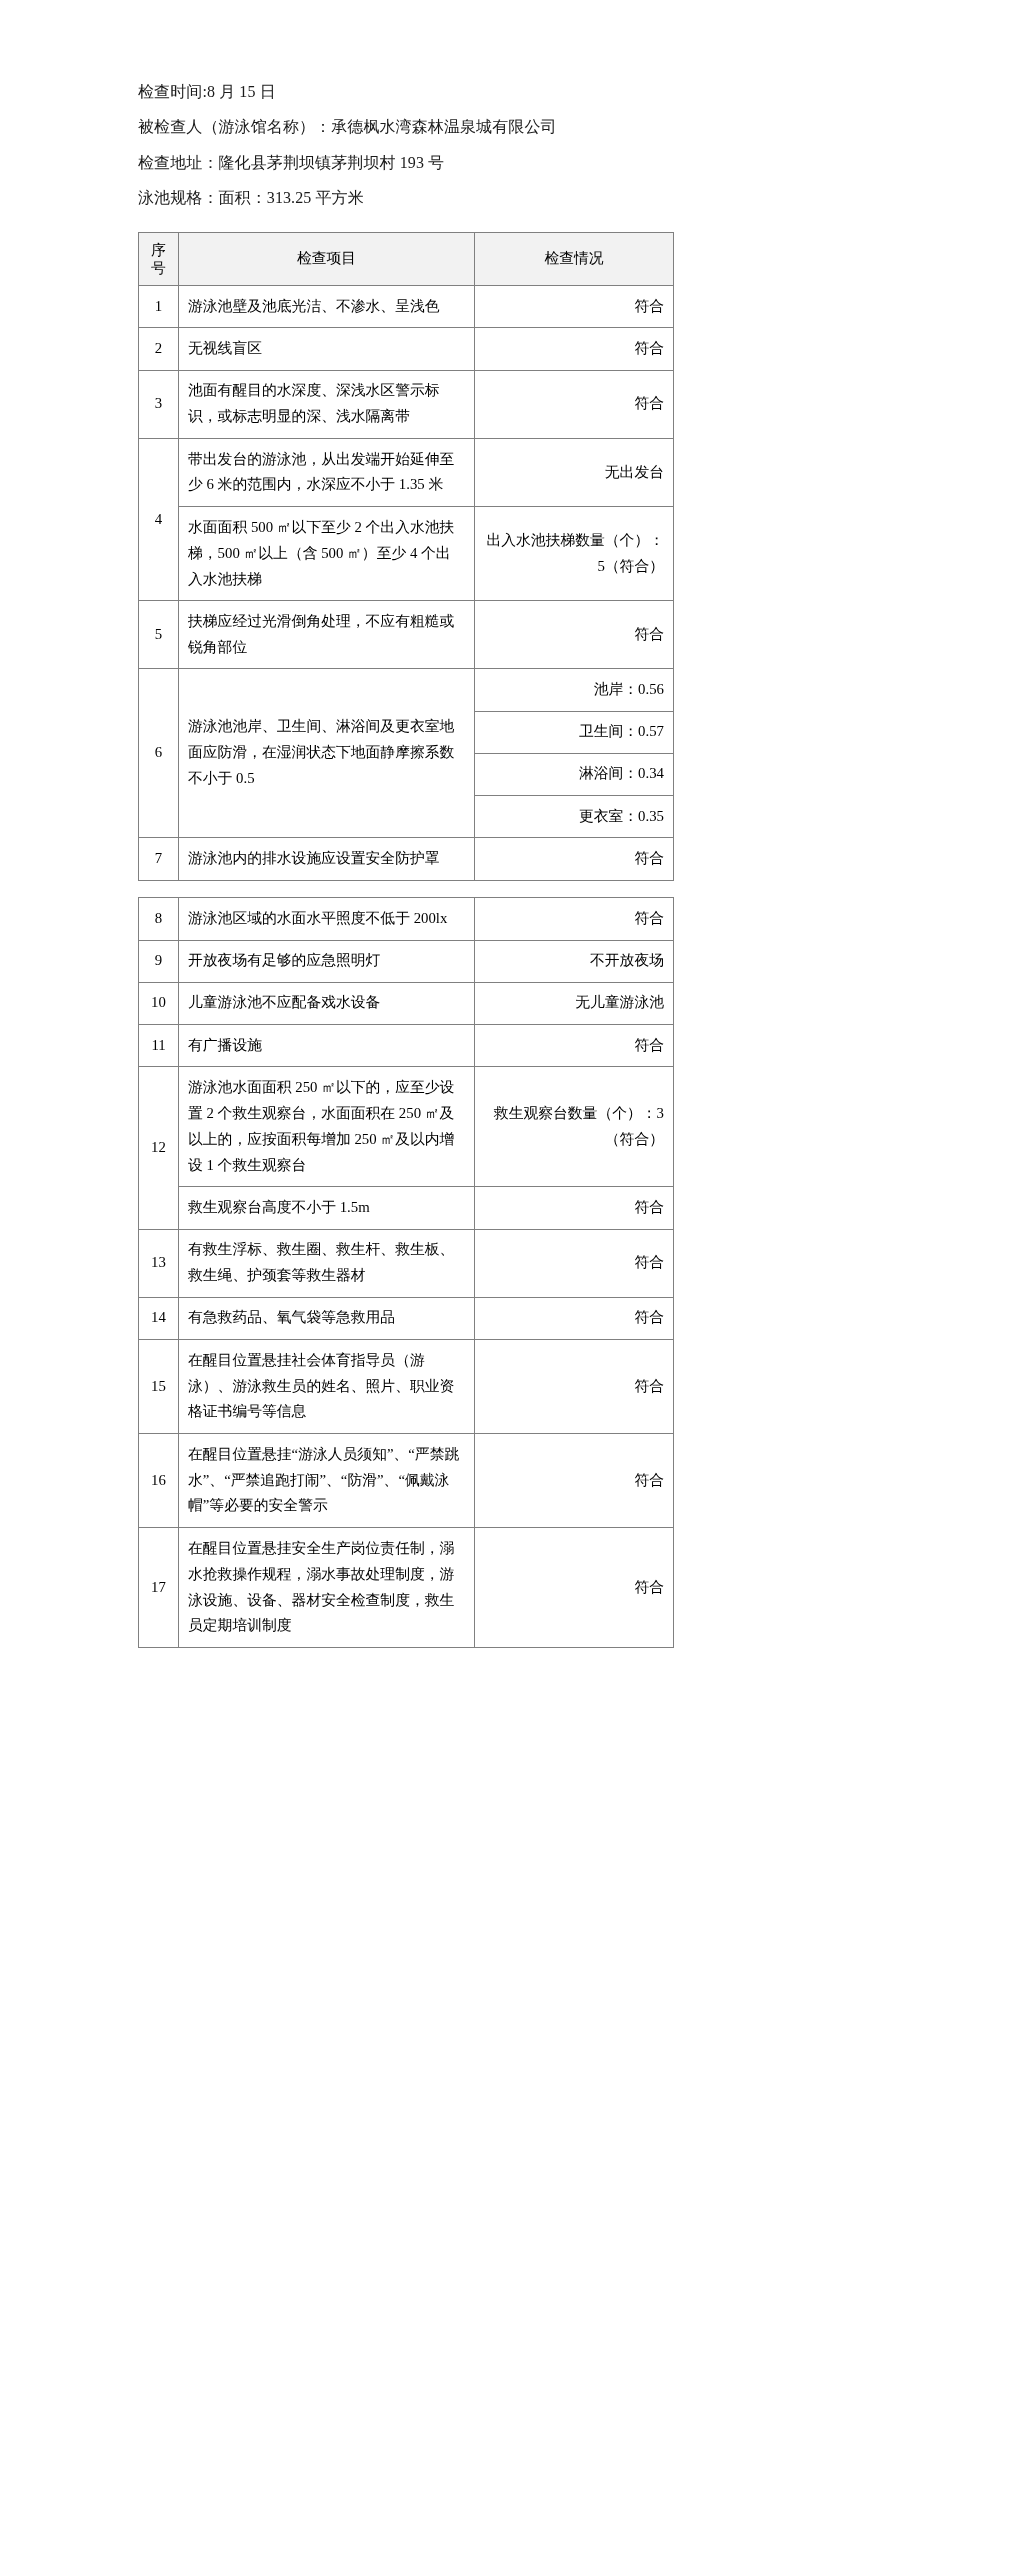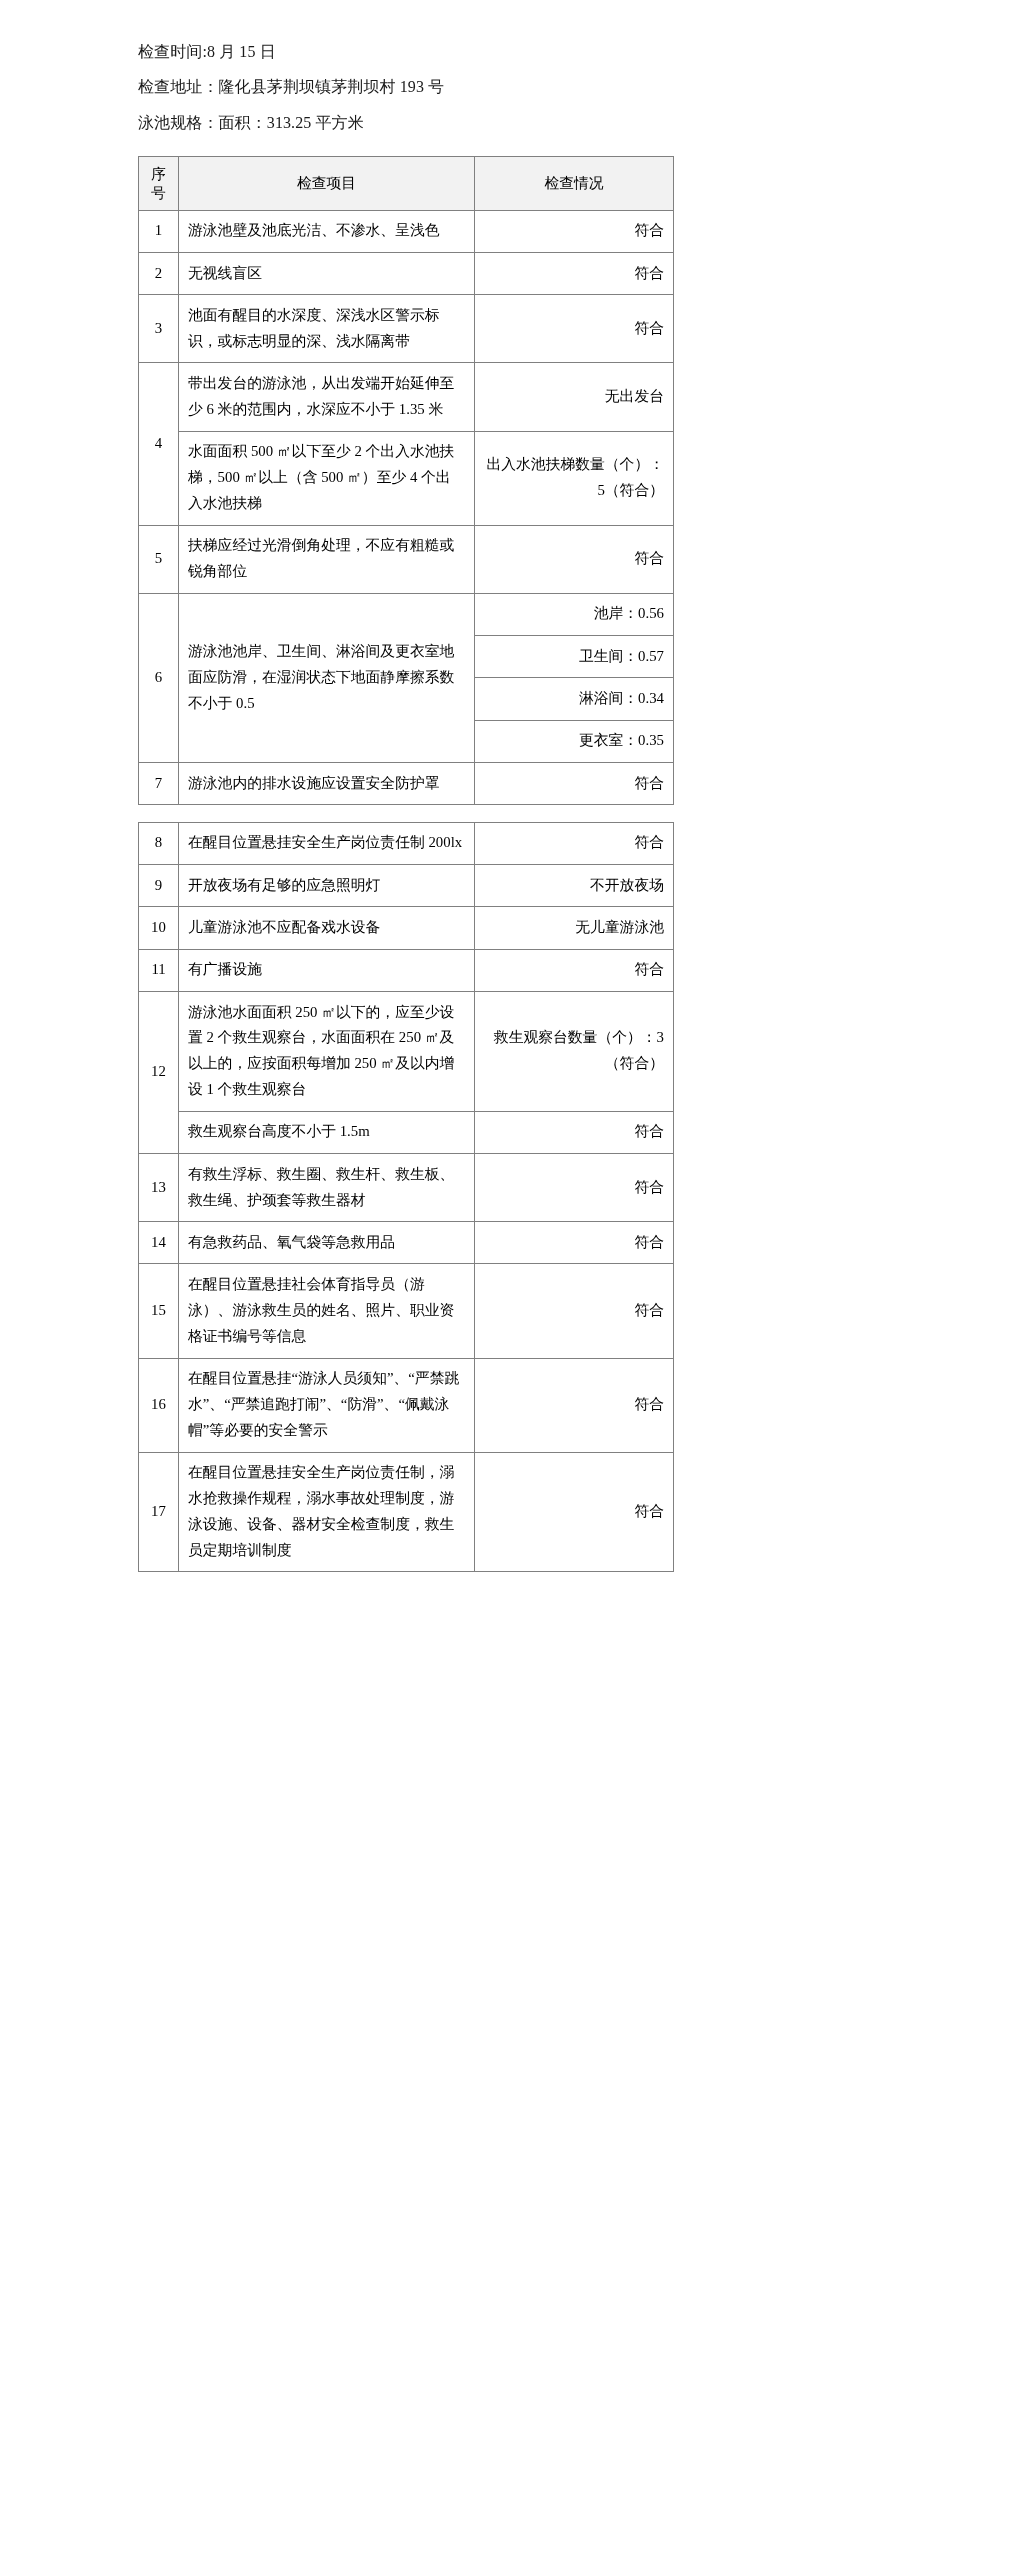--- a/index.html
+++ b/index.html
@@ -9,21 +9,21 @@
   }
   body {
     width: 1019px;
     min-height: 2576px;
     font-family: "Liberation Serif", "DejaVu Serif", serif;
     color: #000000;
   }
   .page {
     width: 812px;
     box-sizing: border-box;
-    padding: 37px 138px 39px 138px;
+    padding: 77px 138px 39px 138px;
   }
   .header-block {
     font-size: 16px;
     line-height: 1.9;
     color: #1a1a1a;
   }
   .header-line {
     white-space: nowrap;
     margin: 0 0 5.1px 0;
     letter-spacing: 0.1px;
@@ -71,20 +71,21 @@
     line-height: 1.25;
   }
 </style>
 </head>
 <body>
 
 <div class="page">
 
   <div class="header-block">
     <p class="header-line">检查时间:8 月 15 日</p>
+    <p class="header-line">被检查人（游泳馆名称）：承德枫水湾森林温泉城有限公司</p>
     <p class="header-line">检查地址：隆化县茅荆坝镇茅荆坝村 193 号</p>
     <p class="header-line">泳池规格：面积：313.25 平方米</p>
   </div>
 
   <table class="inspection">
     <colgroup>
       <col class="col-no">
       <col class="col-item">
       <col class="col-result">
     </colgroup>
@@ -152,21 +153,21 @@
 
   <table class="inspection" style="margin-top:16.7px;">
     <colgroup>
       <col class="col-no">
       <col class="col-item">
       <col class="col-result">
     </colgroup>
     <tbody>
       <tr>
         <td class="no">8</td>
-        <td class="item">在醒目位置悬挂安全生产岗位责任制 200lx</td>
+        <td class="item">游泳池区域的水面水平照度不低于 200lx</td>
         <td class="result">符合</td>
       </tr>
       <tr>
         <td class="no">9</td>
         <td class="item">开放夜场有足够的应急照明灯</td>
         <td class="result">不开放夜场</td>
       </tr>
       <tr>
         <td class="no">10</td>
         <td class="item">儿童游泳池不应配备戏水设备</td>

